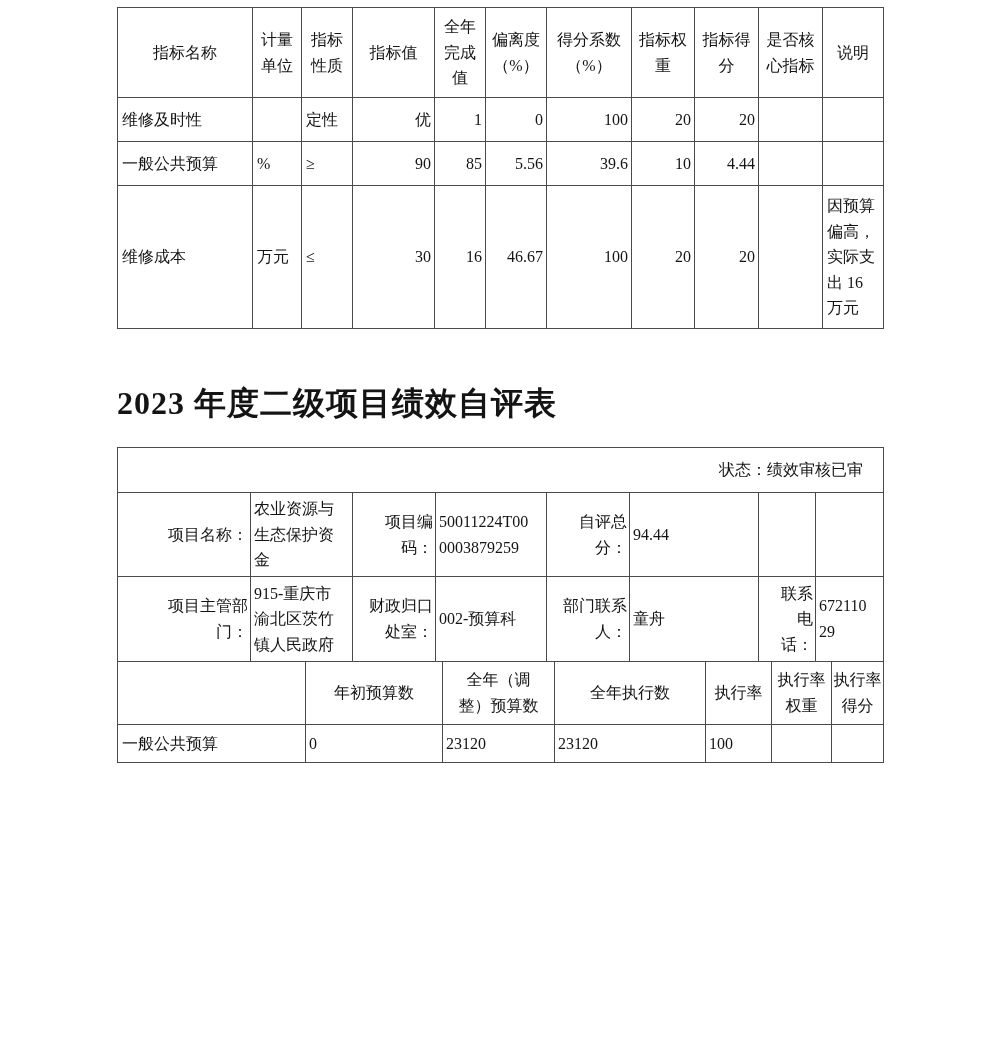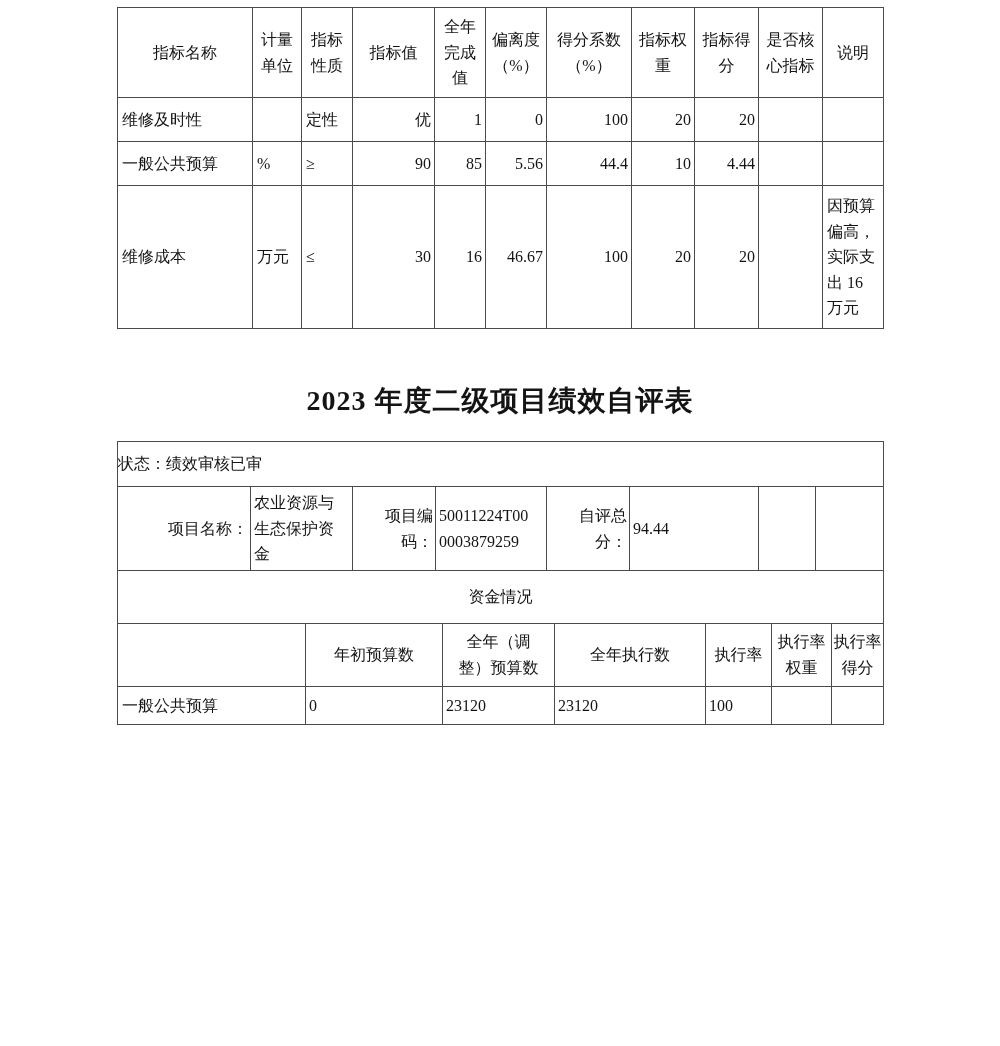--- a/index.html
+++ b/index.html
@@ -32,25 +32,24 @@
     overflow: hidden;
     padding: 0;
     box-sizing: border-box;
   }
   .pre { white-space: pre-line; }
   .c { text-align: center; }
   .l { text-align: left; padding-left: 4px; }
   .r { text-align: right; padding-right: 3px; }
   .label { text-align: right; padding-right: 2px; }
   .val { text-align: left; padding-left: 3px; }
-  .status-cell { padding-right: 28px; }
+  .status-cell { text-align: right; padding-right: 20px; }
   .doc-title {
-    font-size: 28px;
+    font-size: 32px;
     font-weight: bold;
-    text-align: center;
     margin: 53px 0 21px 0;
     letter-spacing: 1px;
   }
   .tbl-funding { margin-top: -1px; }
 </style>
 </head>
 <body>
 
 <div class="page">
   <div class="doc">
@@ -105,21 +104,21 @@
         <td></td>
         <td class="l pre"></td>
       </tr>
       <tr style="height:44px">
         <td class="l">一般公共预算</td>
         <td class="l">%</td>
         <td class="l">≥</td>
         <td class="r">90</td>
         <td class="r">85</td>
         <td class="r">5.56</td>
-        <td class="r">44.4</td>
+        <td class="r">39.6</td>
         <td class="r">10</td>
         <td class="r">4.44</td>
         <td></td>
         <td class="l pre"></td>
       </tr>
       <tr style="height:143px">
         <td class="l">维修成本</td>
         <td class="l">万元</td>
         <td class="l">≤</td>
         <td class="r">30</td>
@@ -163,22 +162,37 @@
         <td class="label pre">项目编
 码：</td>
         <td class="val pre">50011224T00
 0003879259</td>
         <td class="label pre">自评总
 分：</td>
         <td class="val">94.44</td>
         <td></td>
         <td></td>
       </tr>
-      <tr style="height:53px">
-        <td class="c" colspan="8">资金情况</td>
+      <tr style="height:85px">
+        <td class="label pre">项目主管部
+门：</td>
+        <td class="val pre">915-重庆市
+渝北区茨竹
+镇人民政府</td>
+        <td class="label pre">财政归口
+处室：</td>
+        <td class="val">002-预算科</td>
+        <td class="label pre">部门联系
+人：</td>
+        <td class="val">童舟</td>
+        <td class="label pre">联系
+电
+话：</td>
+        <td class="val pre">672110
+29</td>
       </tr>
     </tbody>
       </table>
 
     <table class="tbl-funding">
       <colgroup>
         <col style="width:188px">
           <col style="width:137px">
           <col style="width:112px">
         <col style="width:151px">

